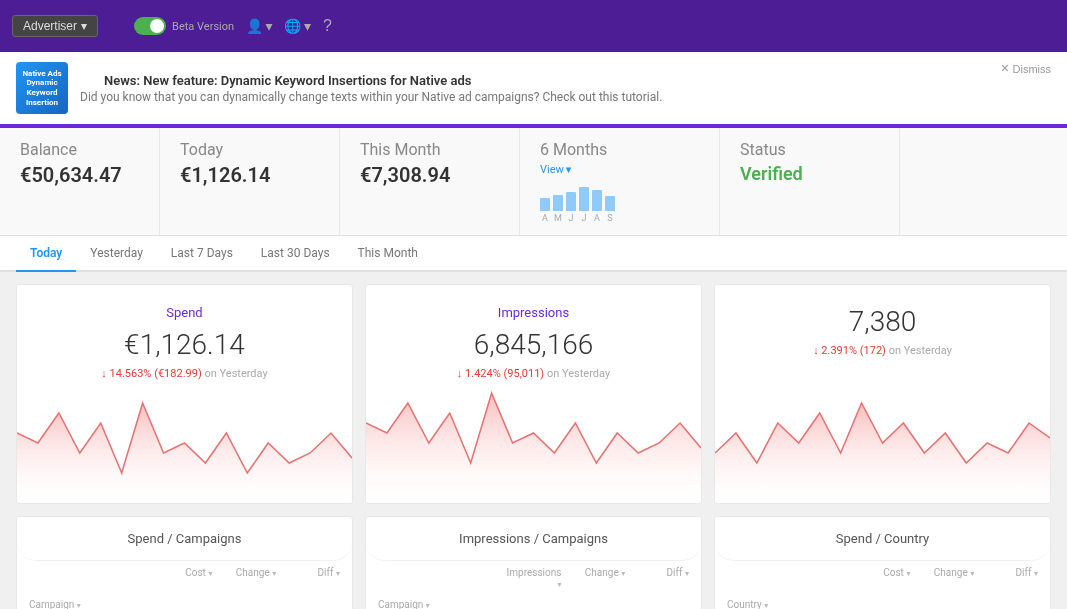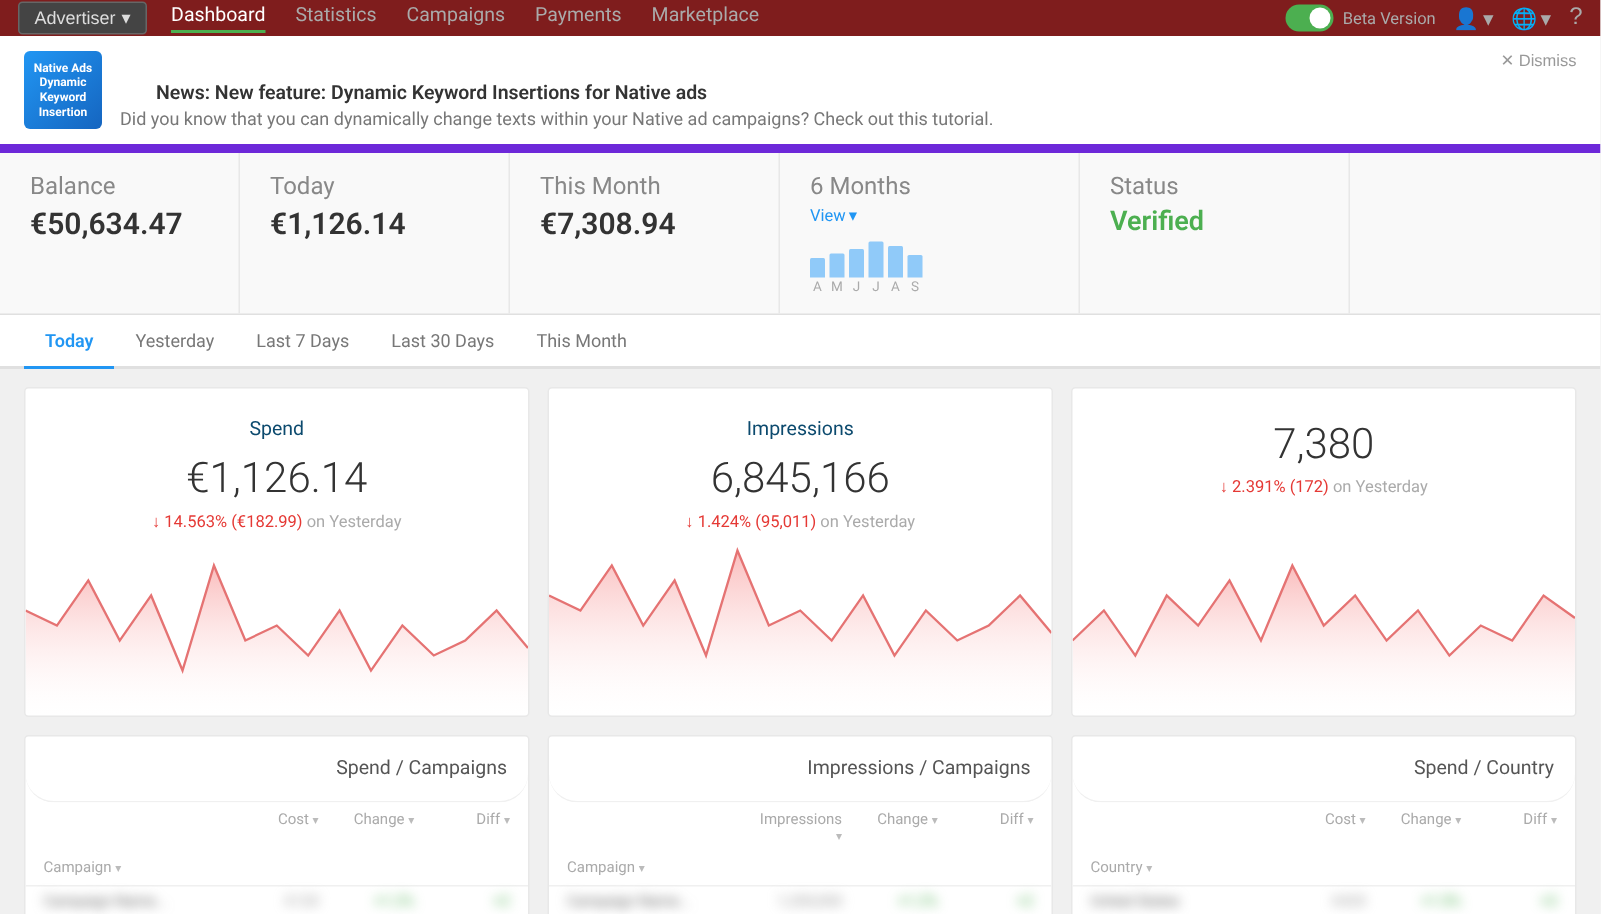--- a/index.html
+++ b/index.html
@@ -1,21 +1,21 @@
 <!DOCTYPE html>
 <html><head>
   <meta charset="utf-8">
   <style>
     * { box-sizing: border-box; margin: 0; padding: 0; }
     body { font-family: -apple-system, BlinkMacSystemFont, 'Segoe UI', Roboto, sans-serif; background: #f5f5f5; font-size: 13px; color: #333; }
 
     
     .top-nav {
-      background: #7f1d1d;
-      height: 24px;
+      background: #4c1d95;
+      height: 52px;
       display: flex;
       align-items: center;
       padding: 0 12px;
       gap: 16px;
     }
     .advertiser-btn {
       background: #444;
       border: 1px solid #666;
       color: #ddd;
       border-radius: 3px;
@@ -80,24 +80,24 @@
       cursor: pointer;
       font-size: 14px;
       display: flex;
       align-items: center;
       gap: 2px;
     }
 
     
     .news-banner {
       background: #fff;
-      border-bottom: 6px solid #6d28d9;
+      border-bottom: 4px solid #6d28d9;
       padding: 10px 16px;
       display: flex;
-      align-items: flex-end;
+      align-items: center;
       gap: 12px;
       position: relative;
     }
     .news-icon {
       width: 52px;
       height: 52px;
       background: linear-gradient(135deg, #2196F3, #1565C0);
       border-radius: 4px;
       display: flex;
       align-items: center;
@@ -215,21 +215,21 @@
       border-radius: 3px;
       padding: 20px;
       border: 1px solid #e8e8e8;
       min-height: 220px;
       position: relative;
       overflow: hidden;
     }
     .metric-title {
       text-align: center;
       font-size: 13px;
-      color: #0c4a6e;
+      color: #6d28d9;
       margin-bottom: 8px;
     }
     .metric-value {
       text-align: center;
       font-size: 28px;
       font-weight: 300;
       color: #333;
       margin-bottom: 6px;
     }
     .metric-change {
@@ -260,21 +260,21 @@
       gap: 12px;
     }
     .table-card {
       background: #fff;
       border-radius: 3px;
       border: 1px solid #e8e8e8;
       overflow: hidden;
       min-height: 180px;
     }
     .table-card-title {
-      text-align: right;
+      text-align: center;
       padding: 14px;
       font-size: 13px;
       color: #555;
       border-bottom: 1px solid #f0f0f0;
       border-radius: 19px;
     }
     .table-header {
       display: flex;
       padding: 6px 12px;
       font-size: 10px;
@@ -308,27 +308,20 @@
     .sort-icon { font-size: 8px; color: #bbb; }
   </style>
 </head>
 <body>
 
 <nav class="top-nav">
   <button class="advertiser-btn">
     <span>Advertiser</span>
     <span>▾</span>
   </button>
-  <div class="nav-links">
-    <a class="nav-link active">Dashboard</a>
-    <a class="nav-link">Statistics</a>
-    <a class="nav-link">Campaigns</a>
-    <a class="nav-link">Payments</a>
-    <a class="nav-link">Marketplace</a>
-  </div>
   <div class="nav-right">
     <div class="beta-toggle">
       <div class="toggle-switch"></div>
       <span>Beta Version</span>
     </div>
     <button class="nav-icon-btn">
       <span>👤</span>
       <span>▾</span>
     </button>
     <button class="nav-icon-btn">

